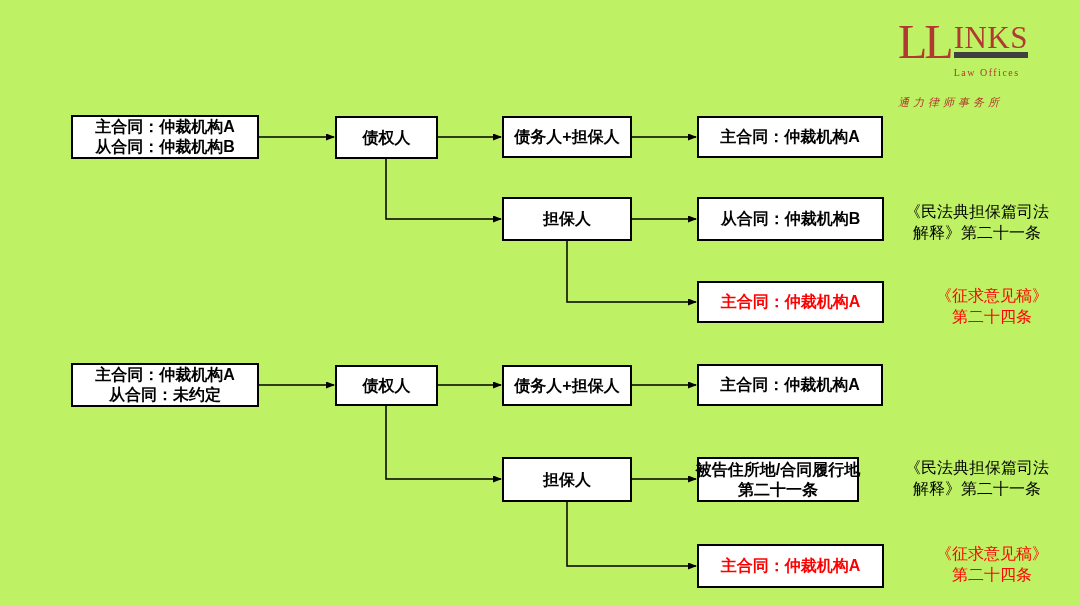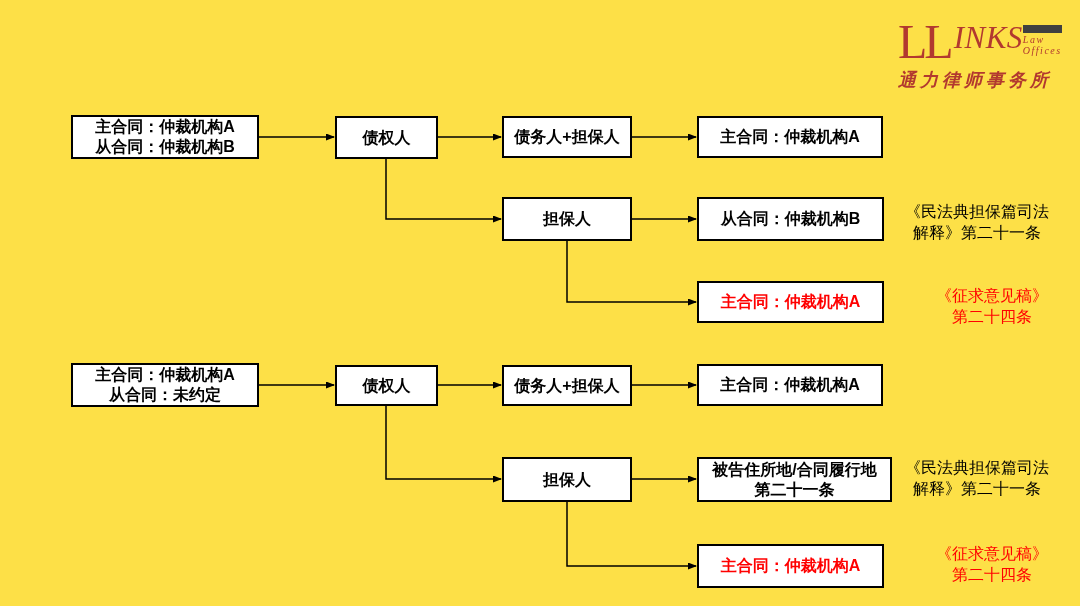--- a/index.html
+++ b/index.html
@@ -7,21 +7,21 @@
     padding: 0;
     background: #ffffff;
     width: 1080px;
     height: 606px;
     font-family: "Liberation Sans", sans-serif;
   }
   .canvas {
     position: relative;
     width: 1080px;
     height: 606px;
-    background: #fde047;
+    background: #bef264;
     overflow: hidden;
   }
   svg.connectors {
     position: absolute;
     left: 0; top: 0;
     width: 1080px; height: 606px;
   }
   .box {
     position: absolute;
     box-sizing: border-box;
@@ -63,43 +63,42 @@
   }
   .logo-ll {
     font-family: "Liberation Serif", serif;
     font-size: 48px;
     line-height: 0.82;
     letter-spacing: -3px;
     font-weight: normal;
   }
   .logo-right {
     display: flex;
-    flex-direction: row;
+    flex-direction: column;
     margin-left: 3px;
     margin-top: 2px;
-    font-style: italic;
   }
   .logo-inks {
     font-family: "Liberation Serif", serif;
     font-size: 31px;
     line-height: 0.88;
     letter-spacing: 0.5px;
   }
   .logo-law {
     font-family: "Liberation Serif", serif;
     font-size: 10px;
     letter-spacing: 1.5px;
-    border-top: 8px solid #404040;
-    padding-top: 1px;
+    border-top: 6px solid #404040;
+    padding-top: 9px;
     margin-top: 1px;
   }
   .logo-cn {
-    margin-top: 7px;
-    font-size: 18px;
-    font-weight: bold;
+    margin-top: 17px;
+    font-size: 11px;
+    font-weight: normal;
     font-style: italic;
     letter-spacing: 4px;
     white-space: nowrap;
   }
 </style>
 </head>
 <body>
 
 <div class="canvas">
 
@@ -189,21 +188,21 @@
   </div>
 
   <div class="box" style="left:697px; top:364px; width:186px; height:42px;">
     <span>主合同：仲裁机构A</span>
   </div>
 
   <div class="box" style="left:502px; top:457px; width:130px; height:45px;">
     <span>担保人</span>
   </div>
 
-  <div class="box" style="left:697px; top:457px; width:195px; height:45px;">
+  <div class="box" style="left:697px; top:457px; width:162px; height:45px;">
     <span>被告住所地/合同履行地</span>
     <span>第二十一条</span>
   </div>
 
   <div class="box red-text" style="left:697px; top:544px; width:187px; height:44px;">
     <span>主合同：仲裁机构A</span>
   </div>
 
   <div class="note" style="left:905px; top:457px;">
     <div>《民法典担保篇司法</div>

